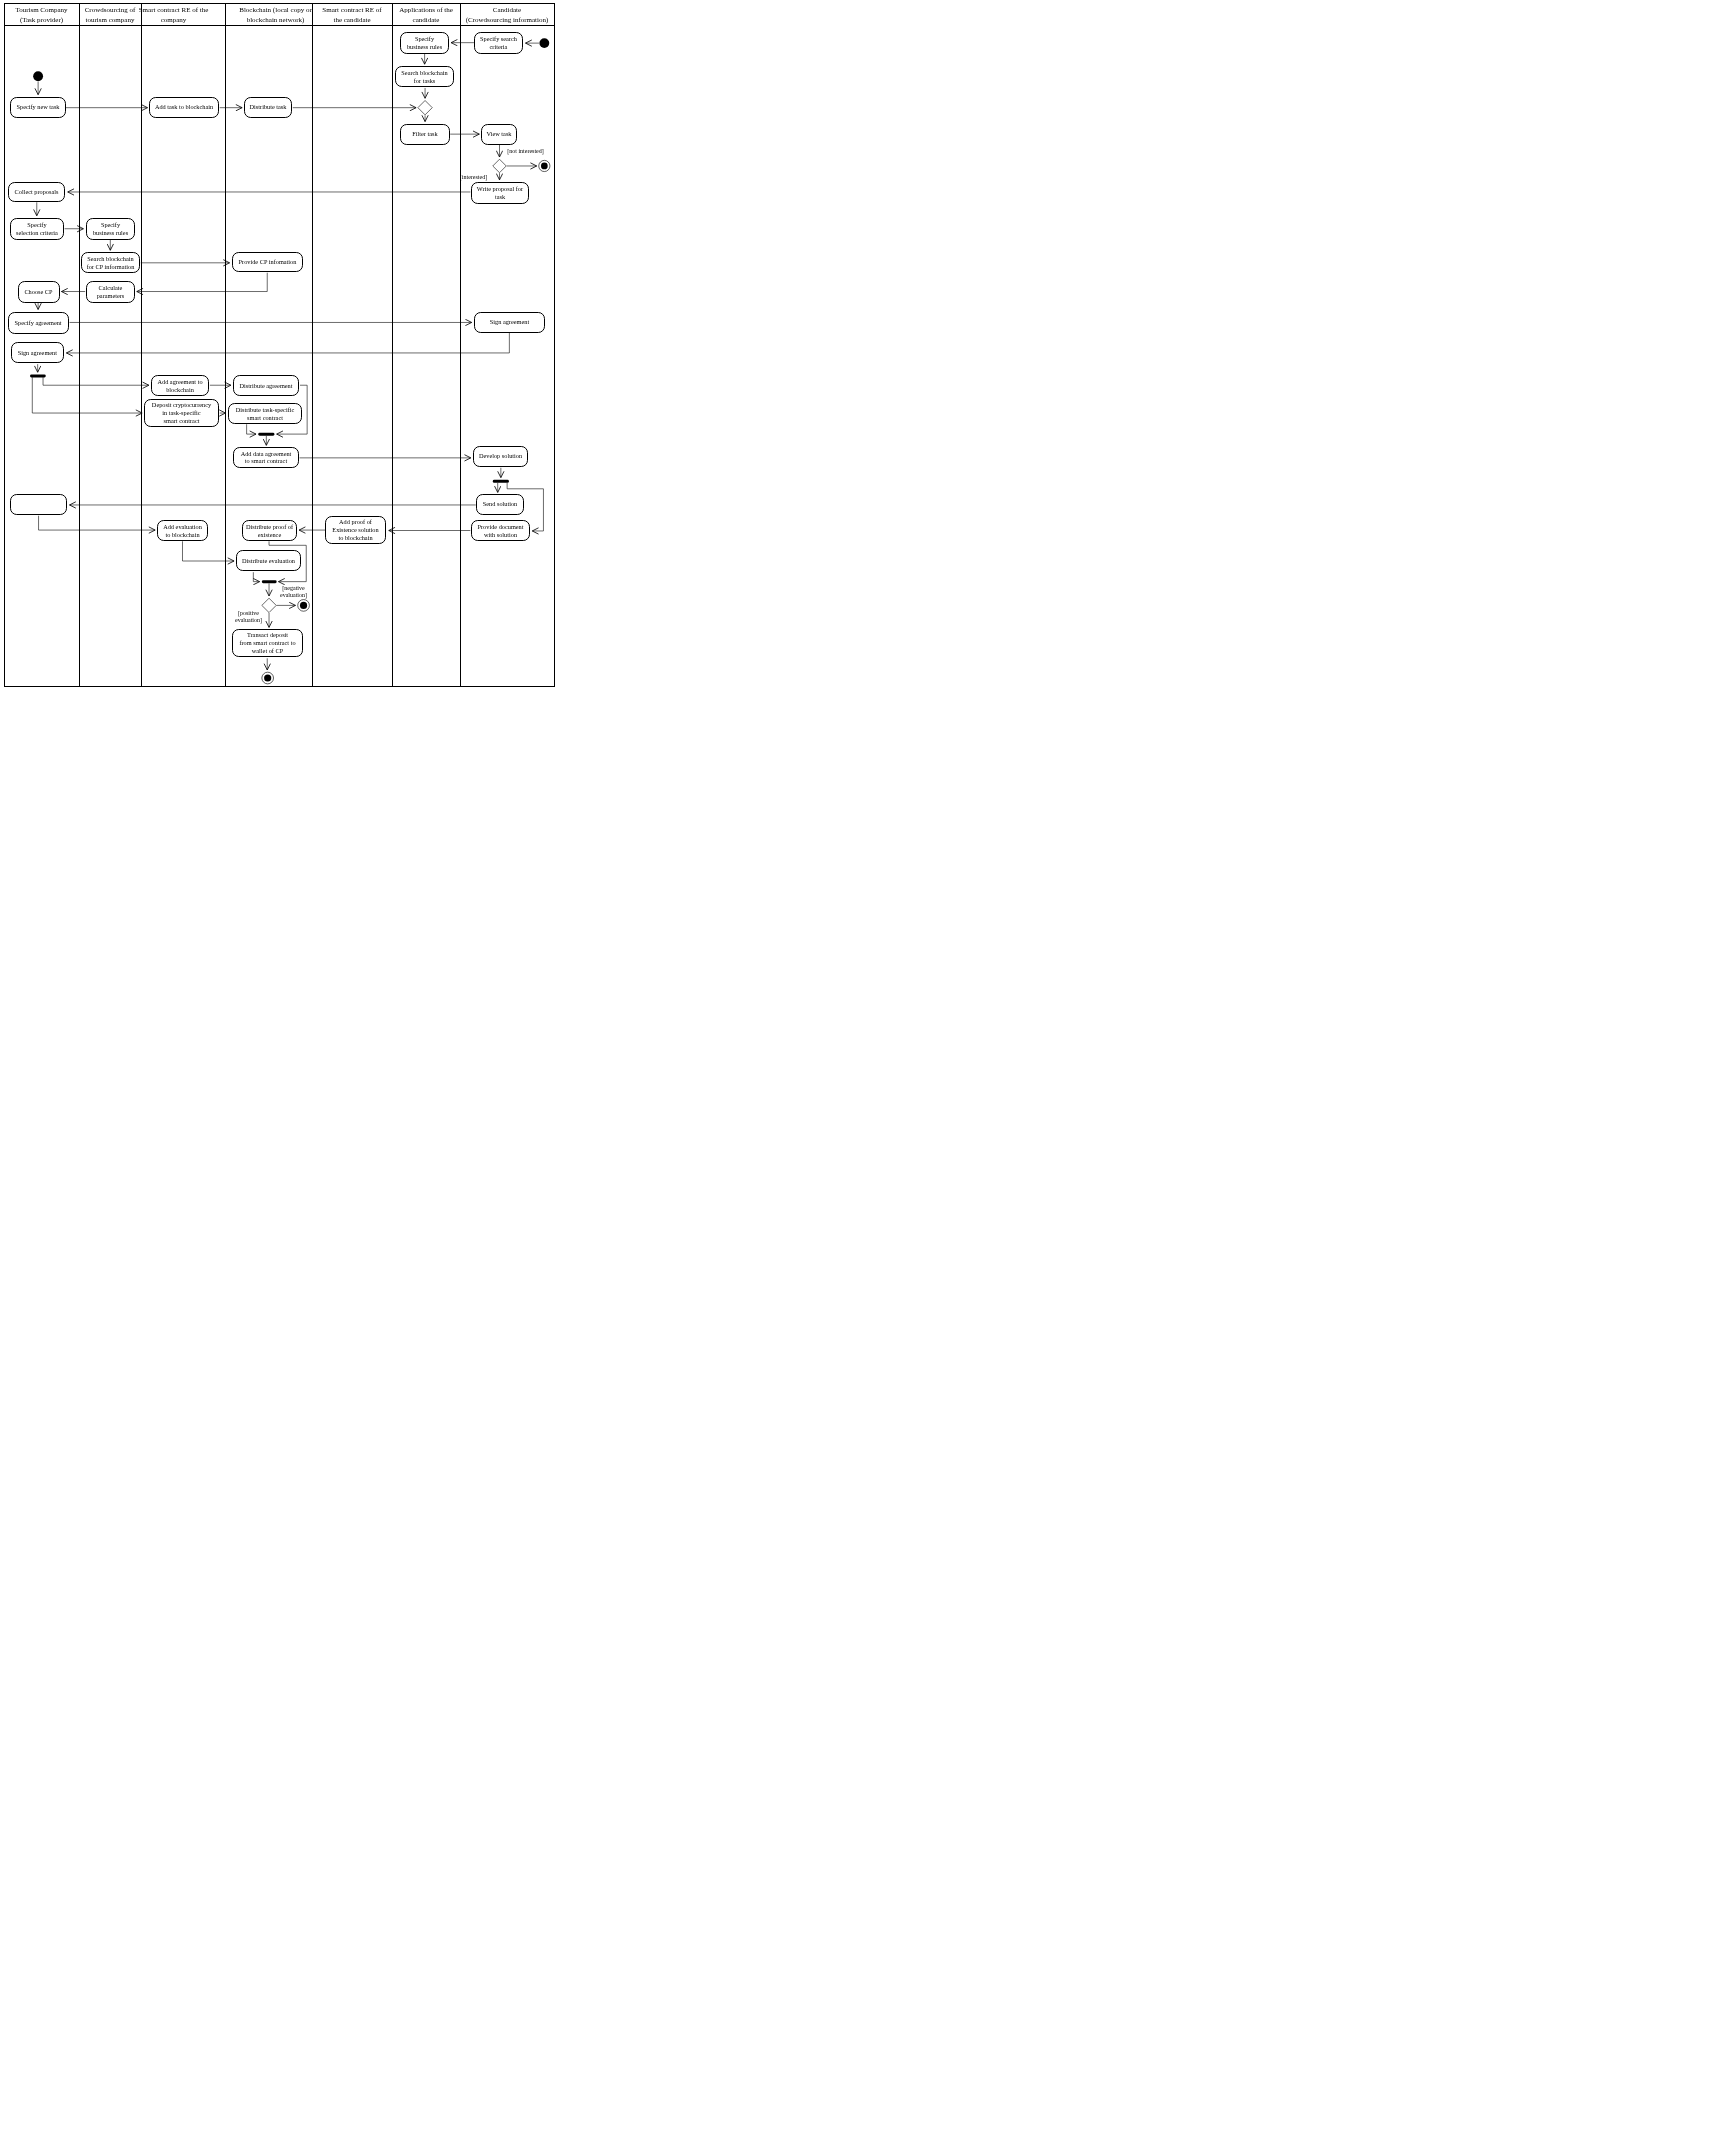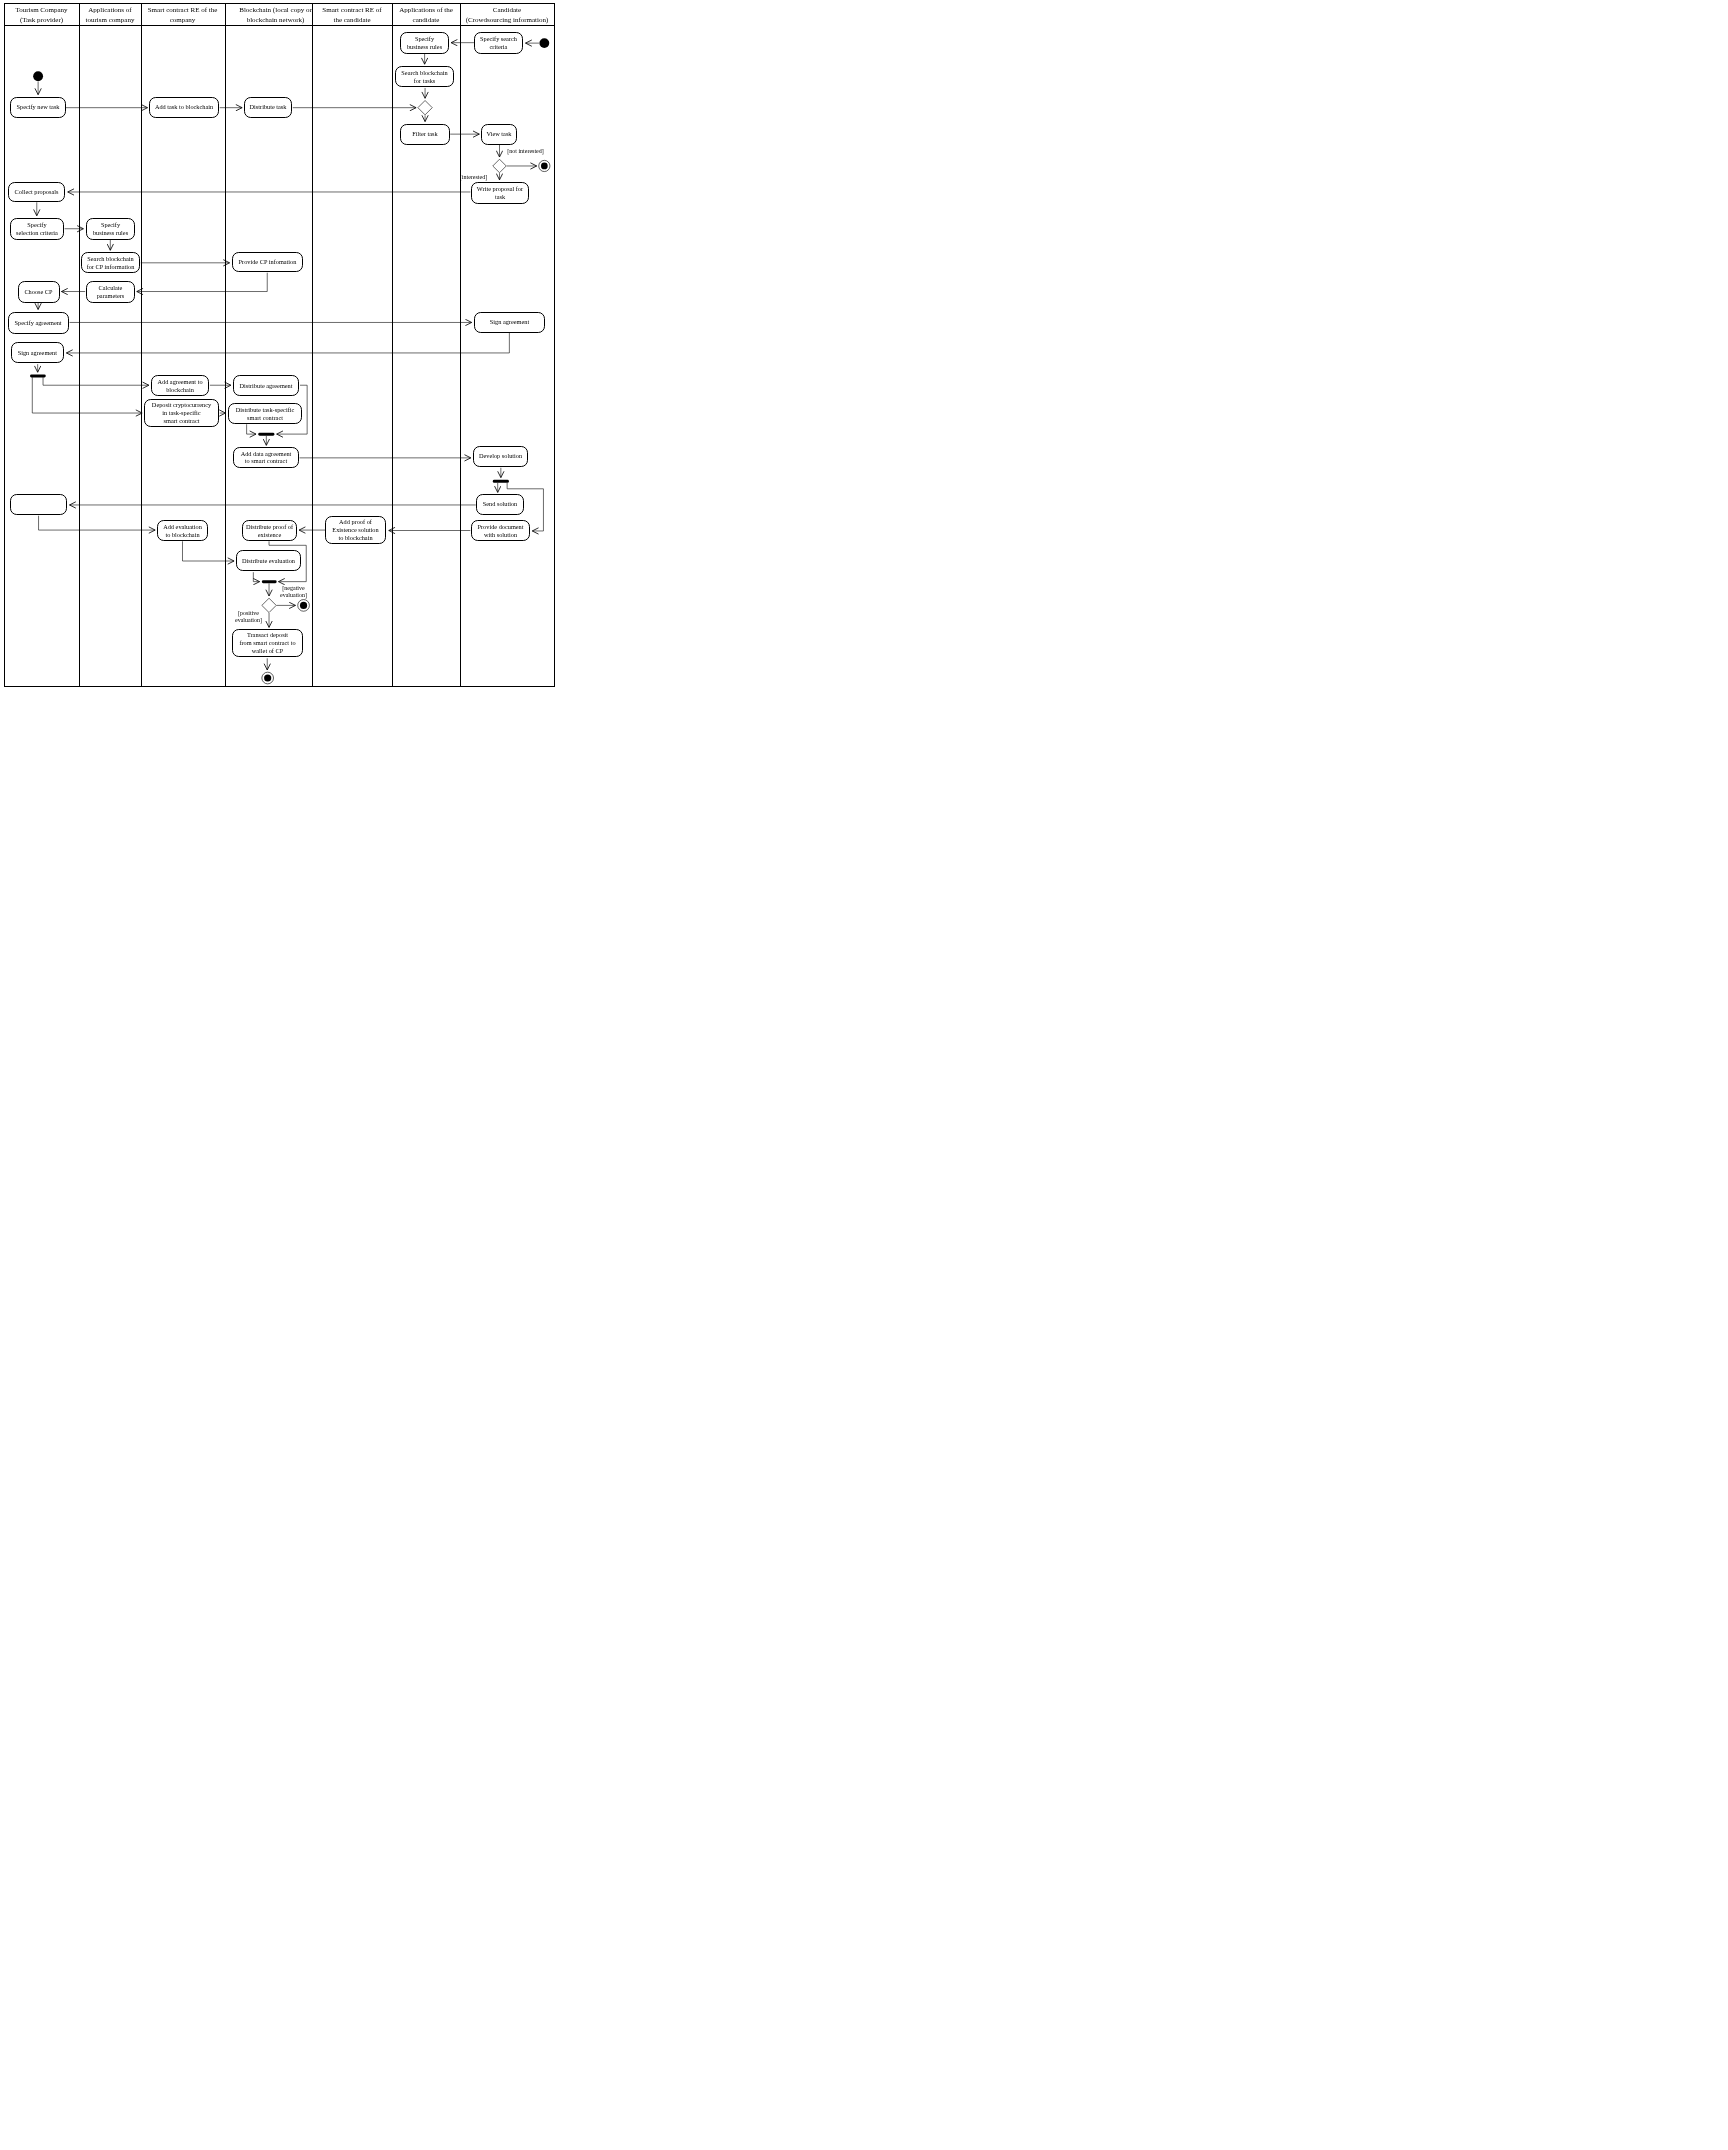--- a/index.html
+++ b/index.html
@@ -30,24 +30,24 @@
   <div class="lane-line" style="left:312px"></div>
   <div class="lane-line" style="left:392px"></div>
   <div class="lane-line" style="left:460px"></div>
   <div class="header-underline"></div>
 
   <div class="lane-title" style="left:4px;width:75px">
     <span>Tourism Company</span>
     <span>(Task provider)</span>
   </div>
   <div class="lane-title" style="left:79px;width:62px">
-    <span>Applications of</span>
+    <span>Crowdsourcing of</span>
     <span>tourism company</span>
   </div>
-  <div class="lane-title" style="left:141px;width:83px">
+  <div class="lane-title" style="left:132px;width:83px">
     <span>Smart contract RE of the</span>
     <span>company</span>
   </div>
   <div class="lane-title" style="left:232px;width:87px">
     <span>Blockchain (local copy or</span>
     <span>blockchain network)</span>
   </div>
   <div class="lane-title" style="left:312px;width:80px">
     <span>Smart contract RE of</span>
     <span>the candidate</span>

